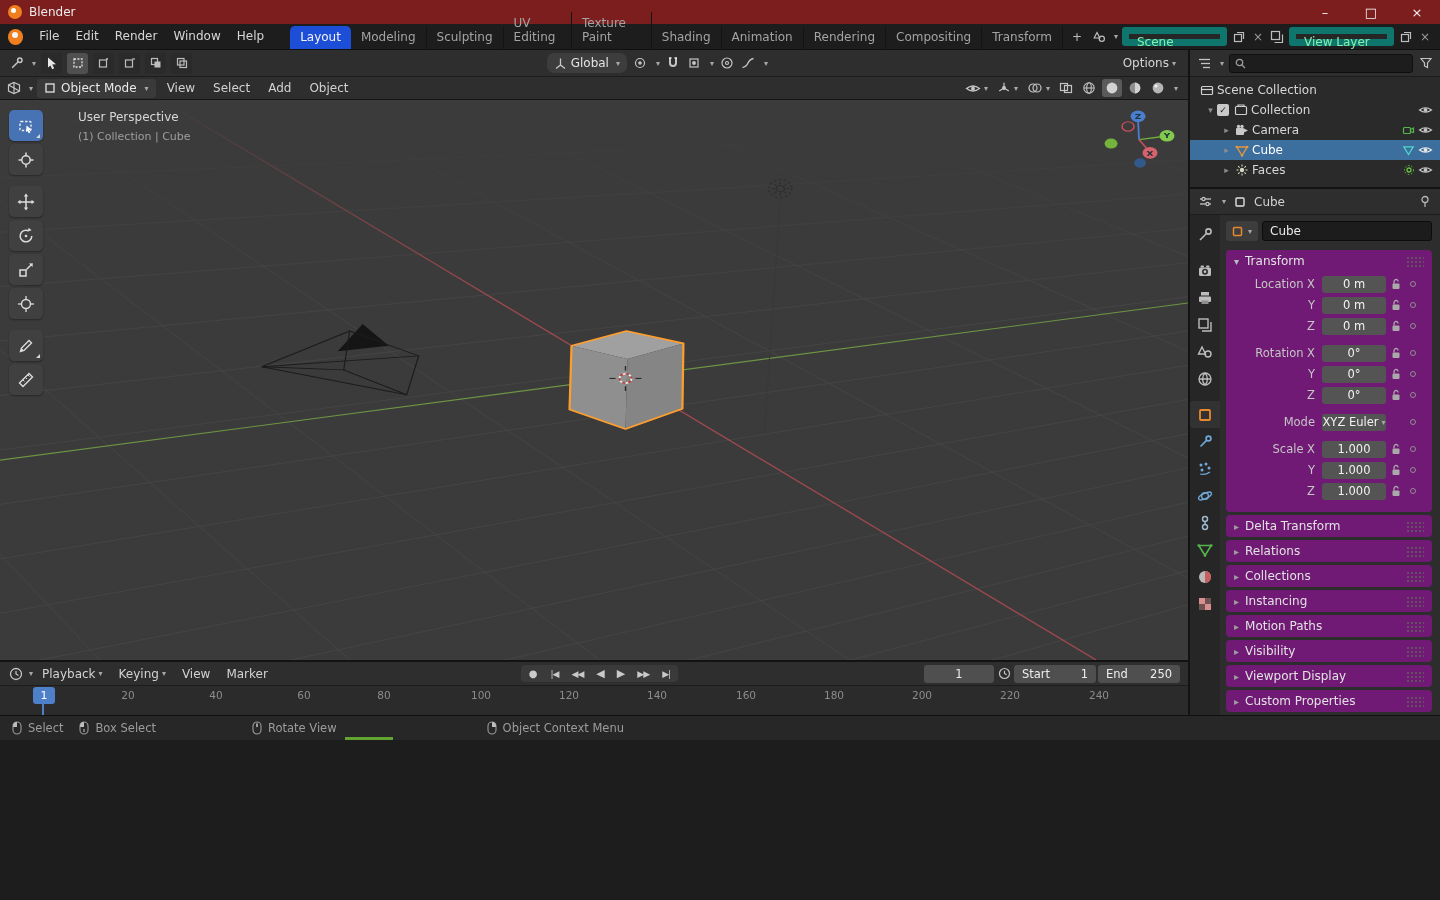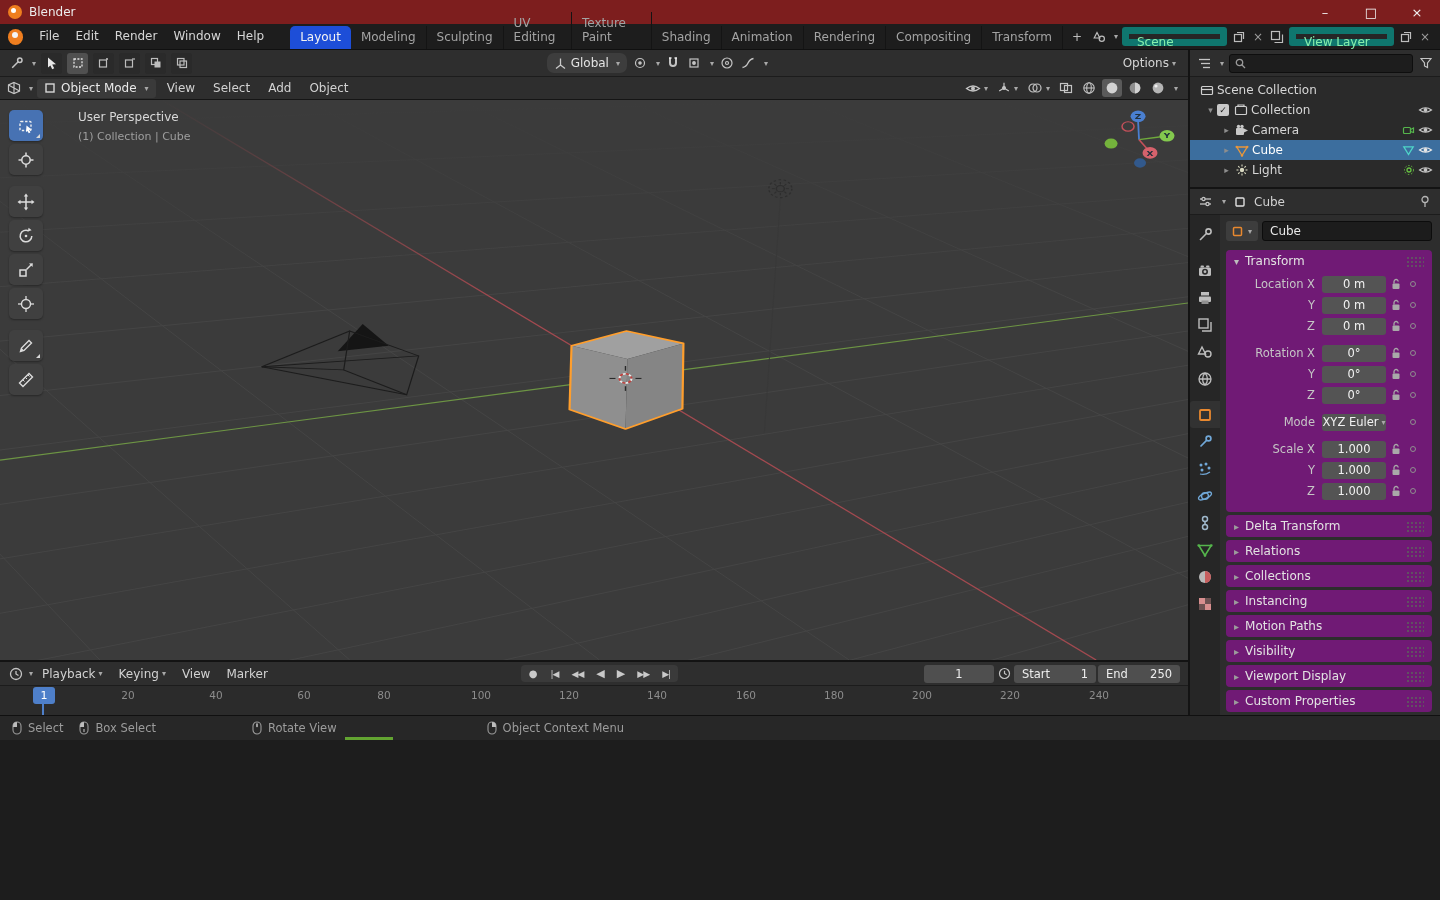--- a/index.html
+++ b/index.html
@@ -784,21 +784,21 @@
                     <line x1="7" y1="10.5" x2="7" y2="12.5"></line>
                     <line x1="1.5" y1="7" x2="3.5" y2="7"></line>
                     <line x1="10.5" y1="7" x2="12.5" y2="7"></line>
                     <line x1="3.2" y1="3.2" x2="4.6" y2="4.6"></line>
                     <line x1="9.4" y1="9.4" x2="10.8" y2="10.8"></line>
                     <line x1="3.2" y1="10.8" x2="4.6" y2="9.4"></line>
                     <line x1="9.4" y1="4.6" x2="10.8" y2="3.2"></line>
                   </g>
                 </svg>
             </span>
-            <span class="olabel">Light</span>
+            <span class="olabel">Faces</span>
             <span class="ofill"></span>
             <span class="oi">
               <svg width="12" height="12" viewBox="0 0 12 12">
                   <circle cx="6" cy="6" r="2" fill="none" stroke="#67c043" stroke-width="1.3"></circle>
                   <circle cx="6" cy="6" r="4.5" fill="none" stroke="#67c043" stroke-width="1" stroke-dasharray="1.5 1.8"></circle>
                 </svg>
             </span>
             <span class="oi">
               <svg width="15" height="10" viewBox="0 0 15 10">
                   <path d="M1.5 5 Q7.5 0.5 13.5 5 Q7.5 9.5 1.5 5 Z" fill="none" stroke="#c4c4c4" stroke-width="1.2"></path>

